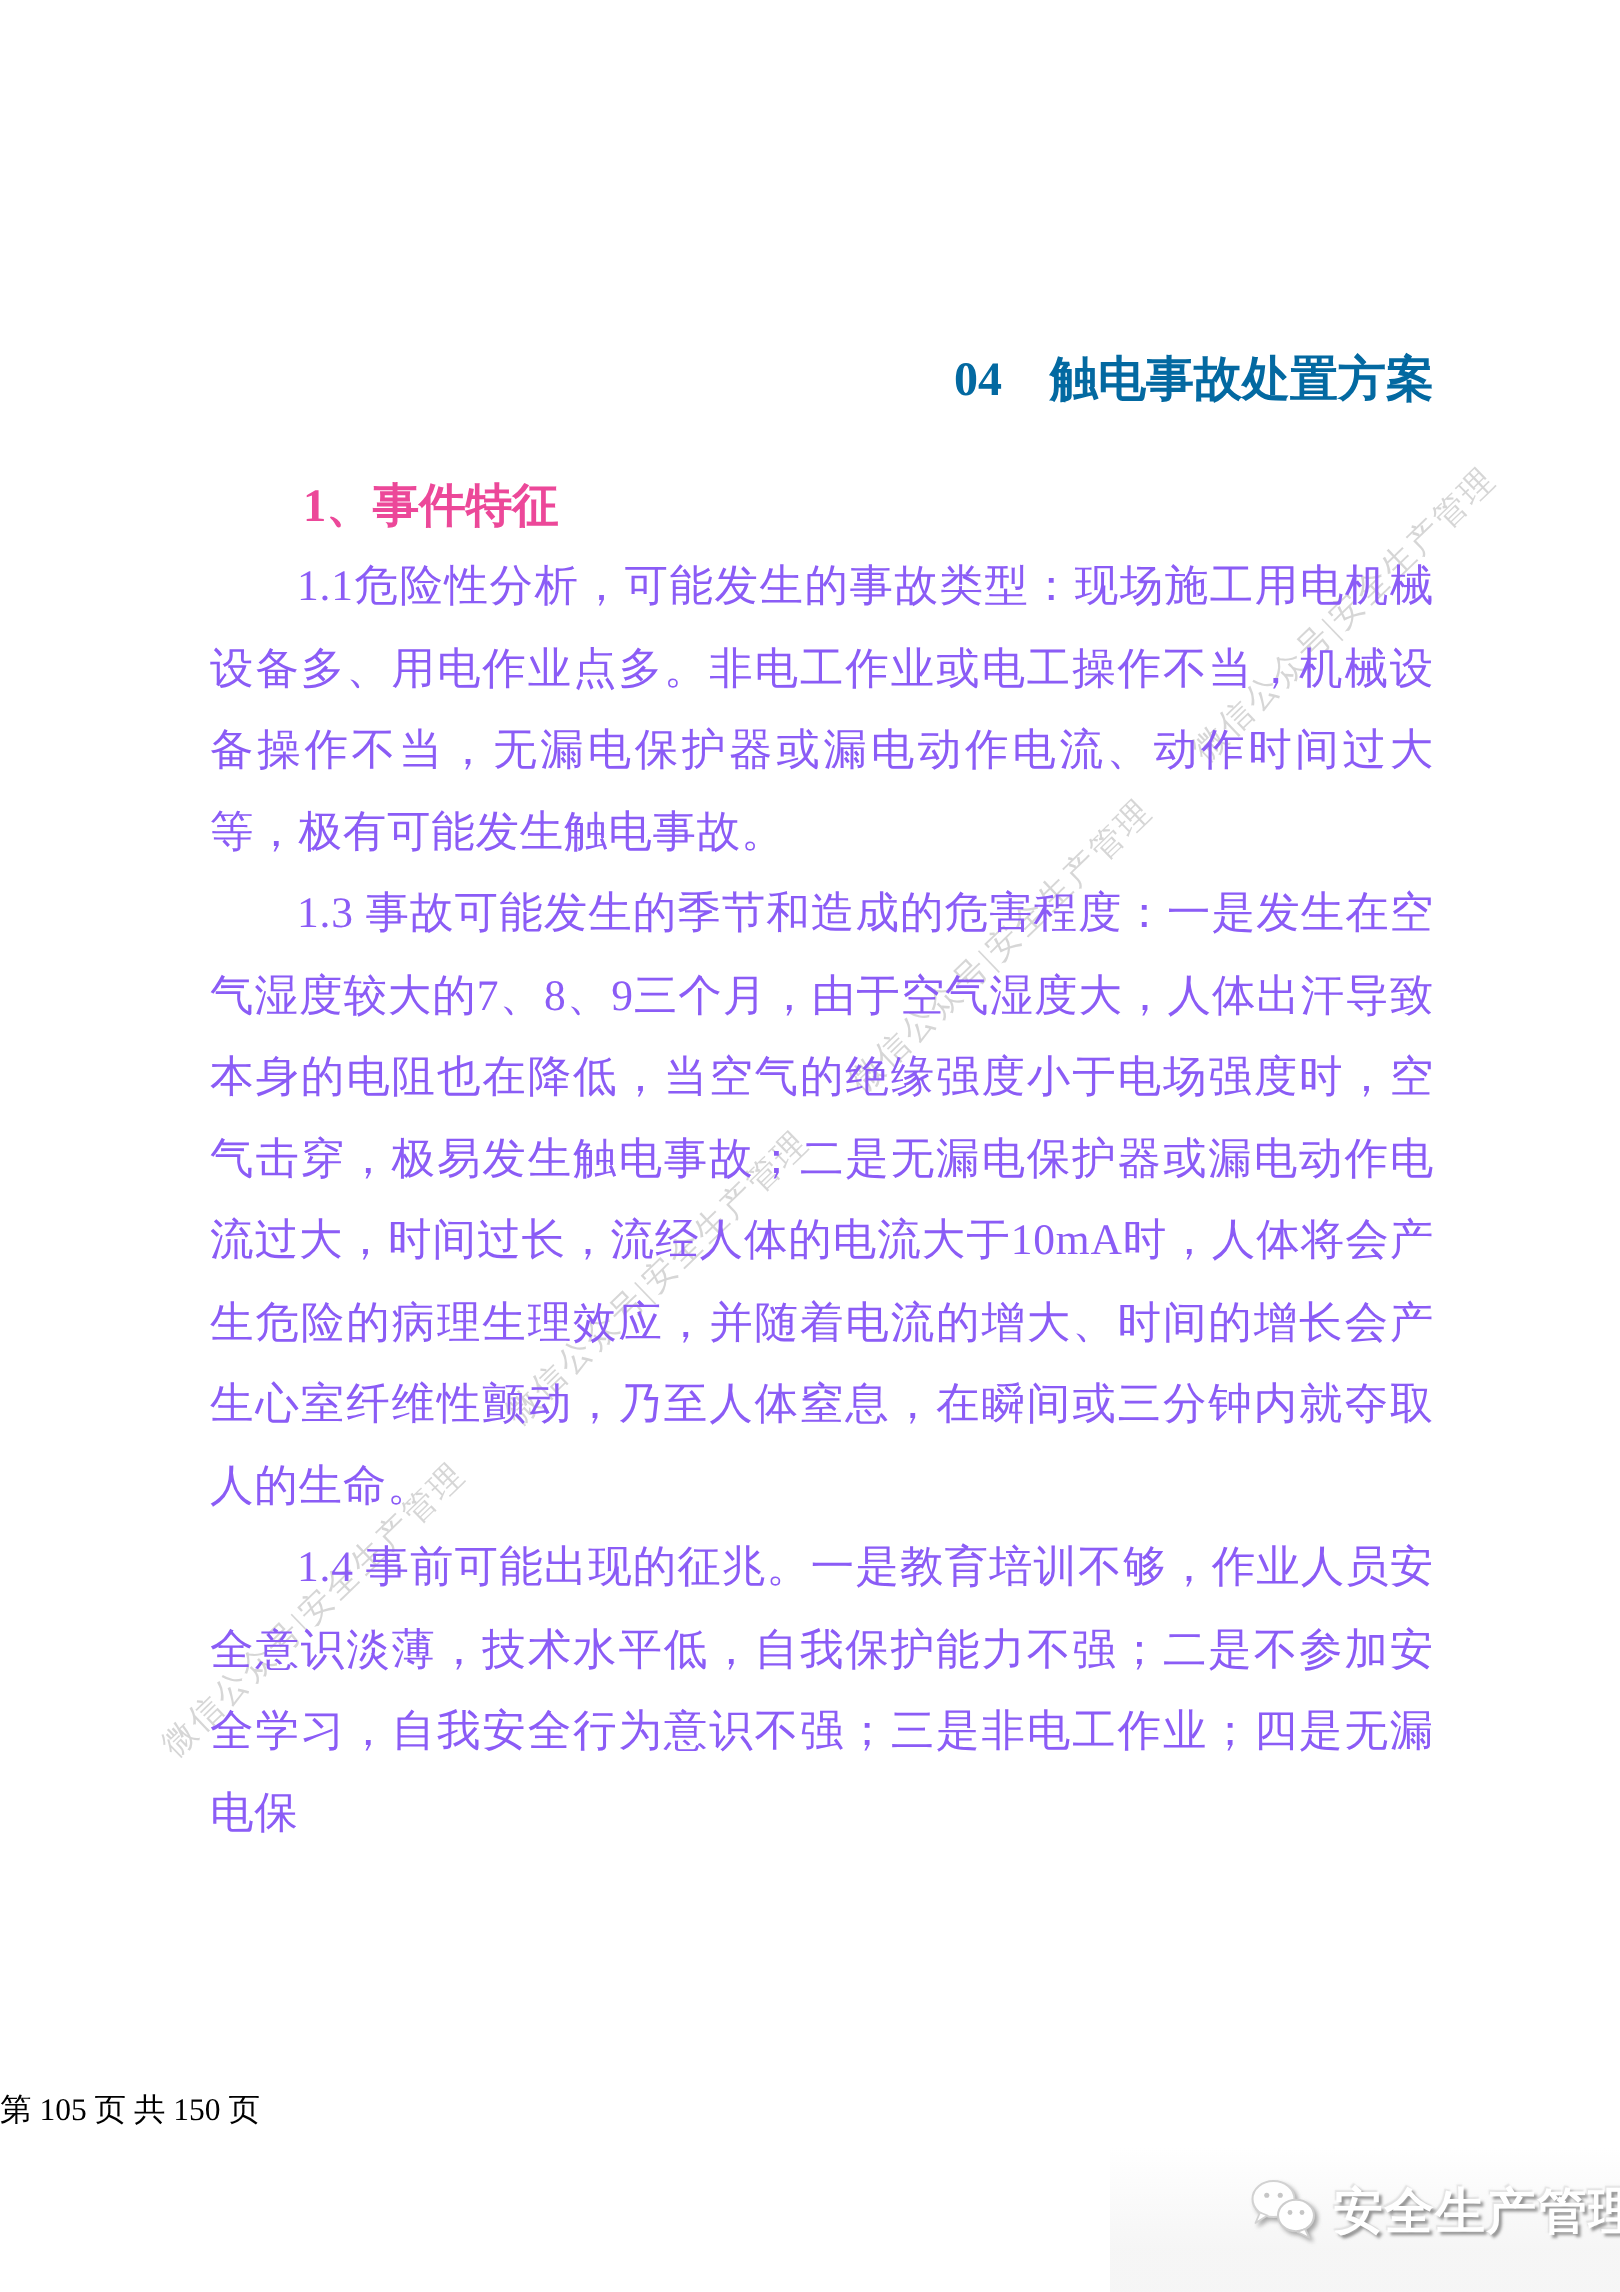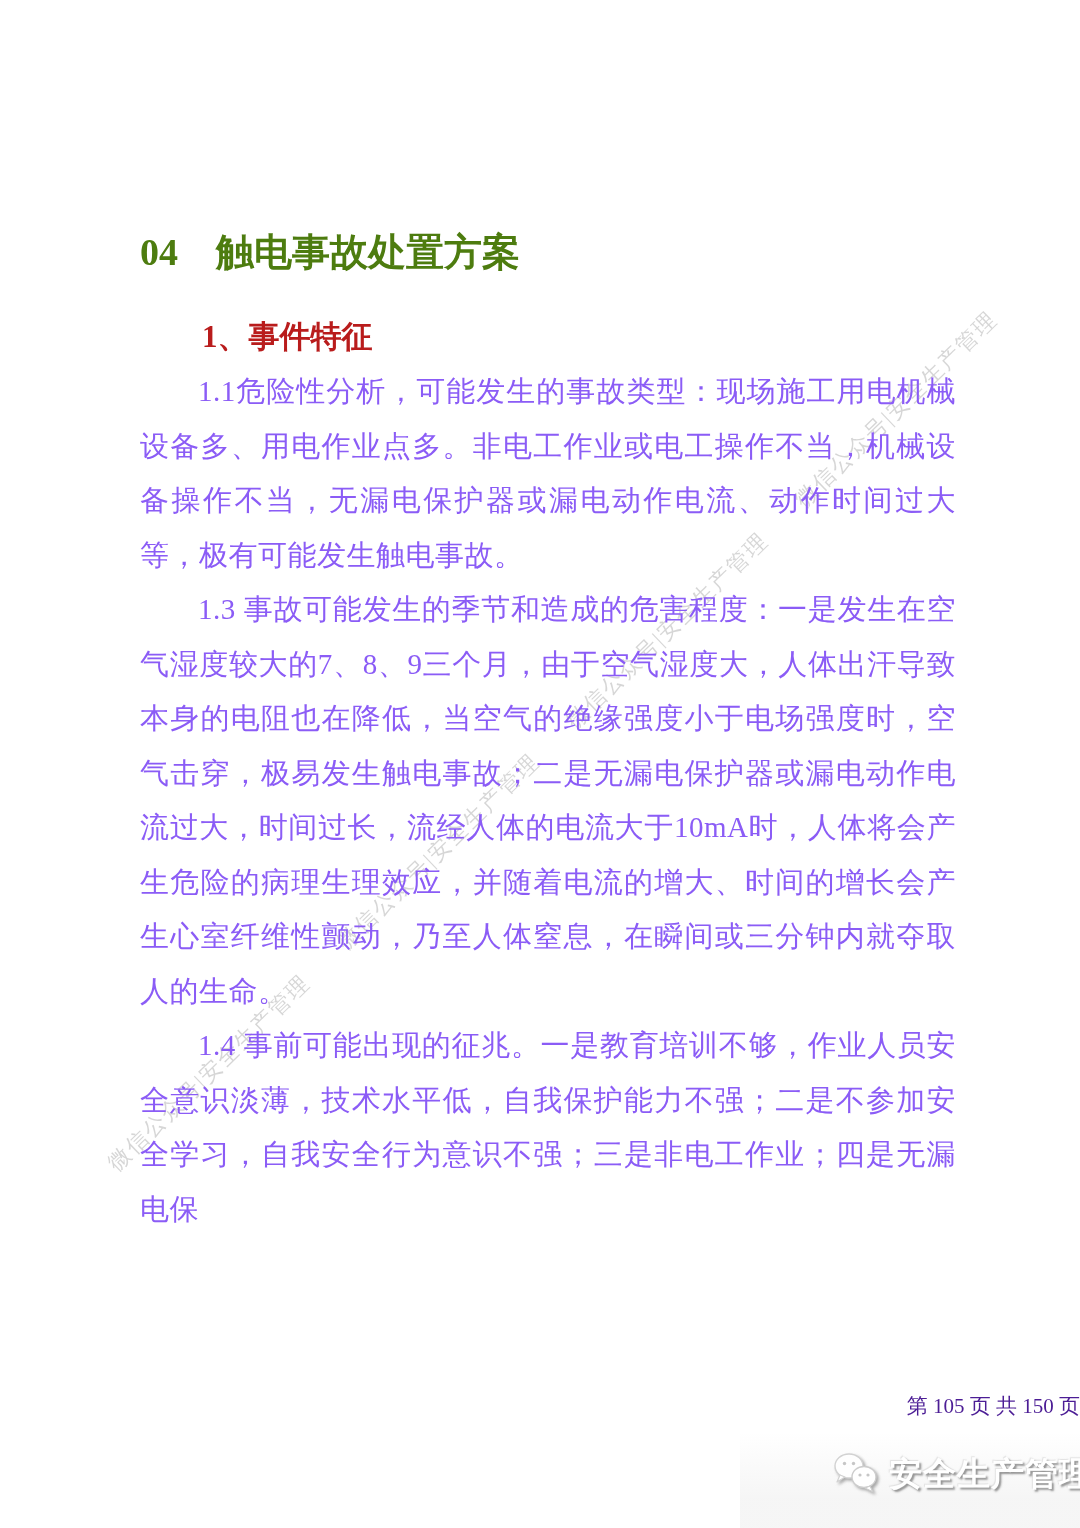--- a/index.html
+++ b/index.html
@@ -32,52 +32,52 @@
   }
   .content {
     position: absolute;
     left: 140px;
     top: 225px;
     width: 816px;
     z-index: 2;
   }
   .doc-title {
     margin: 0;
-    font-size: 38px;
+    font-size: 32px;
     font-weight: 700;
     line-height: 55px;
-    text-align: left;
-    color: #4d7c0f;
+    text-align: right;
+    color: #0369a1;
   }
   .section-heading {
     margin: 29px 0 0 0;
     font-size: 31px;
     font-weight: 700;
     line-height: 55px;
     text-indent: 2em;
-    color: #b91c1c;
+    color: #ec4899;
   }
   .body-para {
     margin: 0;
     font-size: 29px;
     line-height: 54.5px;
     text-indent: 2em;
     text-align: justify;
     text-justify: inter-ideograph;
     letter-spacing: 0.5px;
     color: #8b5cf6;
   }
   .footer-pagenum {
     position: absolute;
     left: 0;
     top: 1392px;
     width: 100%;
-    text-align: right;
+    text-align: left;
     font-size: 21px;
-    color: #4c1d95;
+    color: #000000;
     z-index: 2;
   }
   
   .brand-band {
     position: absolute;
     right: 0;
     bottom: 0;
     width: 340px;
     height: 96px;
     background: linear-gradient(to bottom, rgba(246,246,246,0) 0%, rgba(238,238,238,0.55) 70%);

